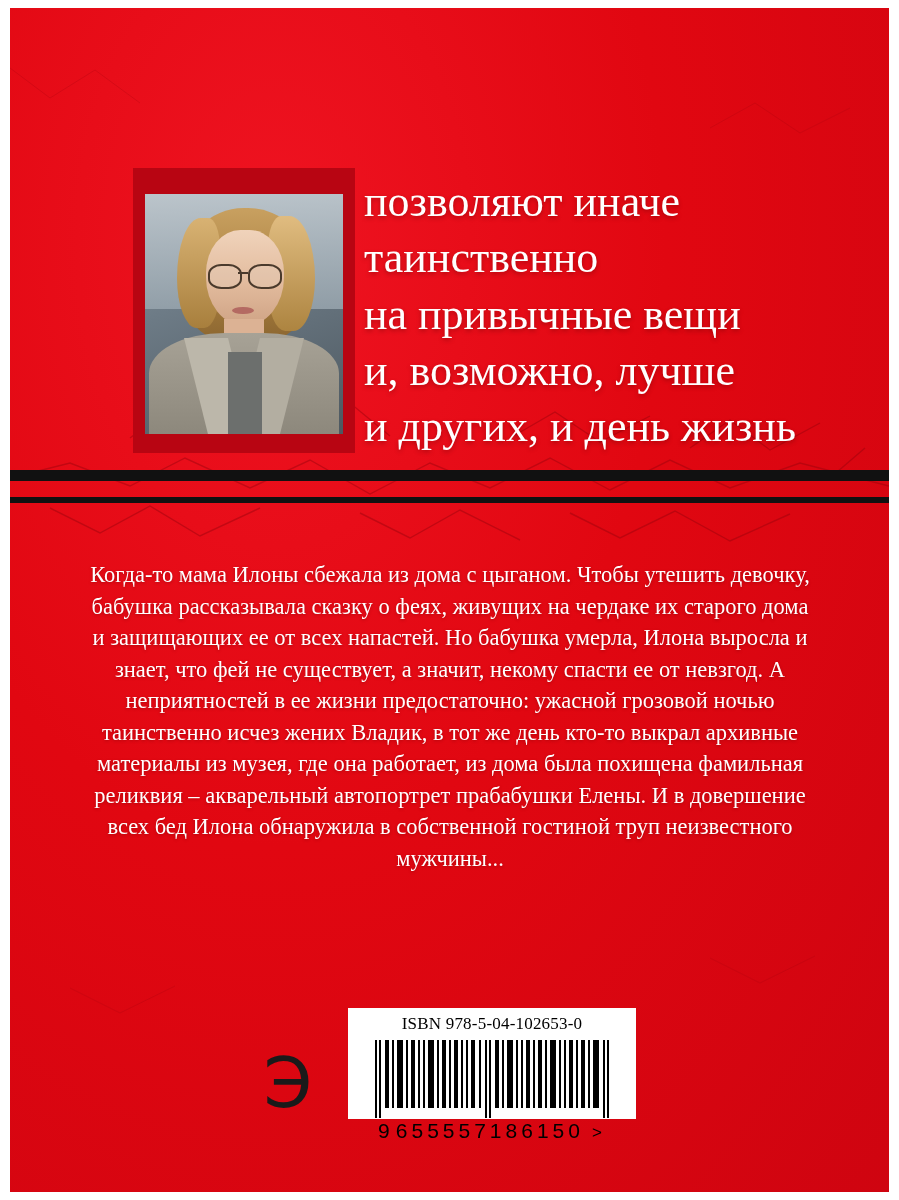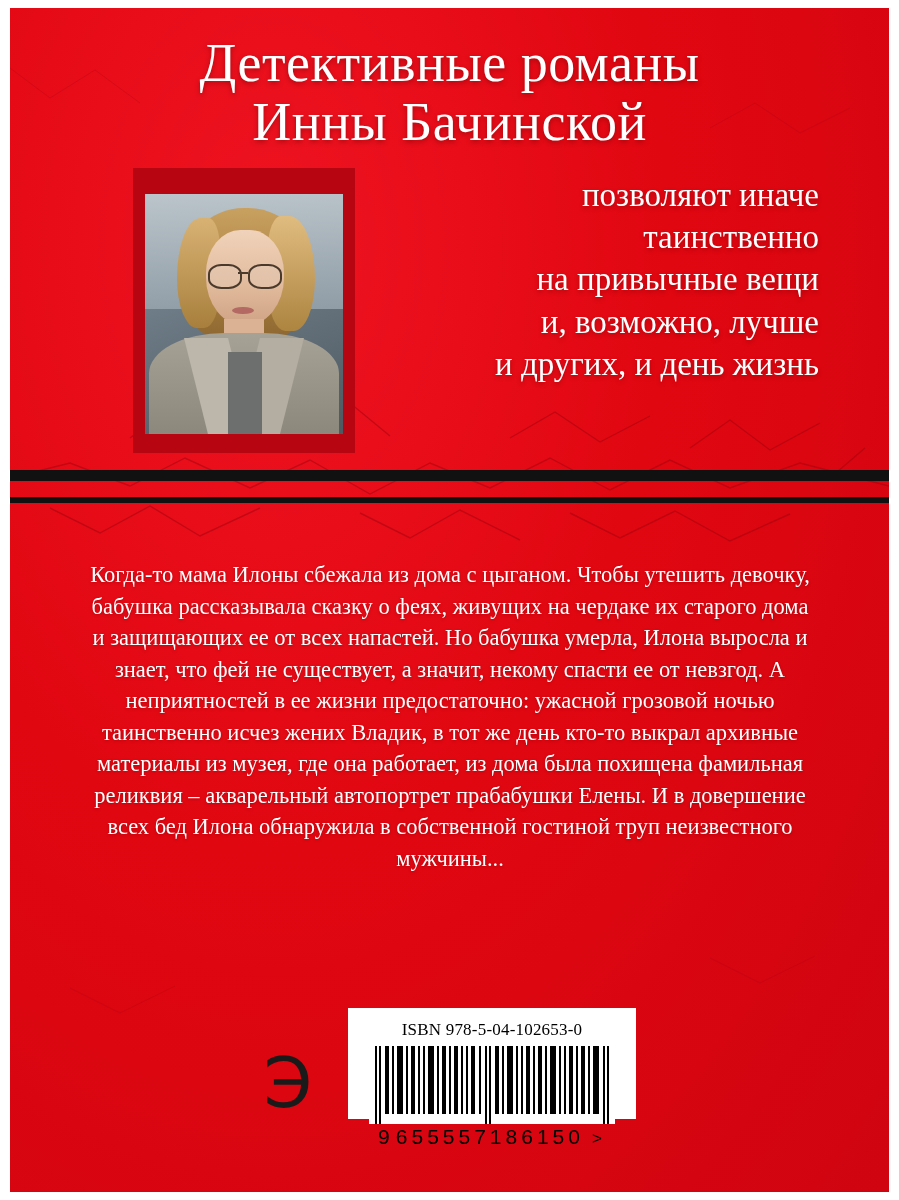--- a/index.html
+++ b/index.html
@@ -175,23 +175,23 @@
     width: 17%; height: 34%;
     background: #6c6f6d;
   }
 
   
   .tagline {
     position: absolute;
     right: 70px;
     top: 166px;
     width: 455px;
-    text-align: right;
+    text-align: left;
     color: #ffffff;
-    font-size: 33px;
+    font-size: 44px;
     line-height: 1.28;
     text-shadow: 0 2px 4px rgba(90,0,0,.4);
   }
   .tagline div { white-space: nowrap; }
 
   
   .bar-thick {
     position: absolute;
     left: 0; right: 0;
     top: 462px;
@@ -235,21 +235,21 @@
   }
 
   
   .isbn-box {
     position: absolute;
     left: 338px;
     top: 1000px;
     width: 288px;
     height: 111px;
     background: #ffffff;
-    padding: 12px 0 0 0;
+    padding: 6px 0 0 0;
     box-sizing: border-box;
   }
   .isbn-text {
     text-align: center;
     font-family: "Liberation Serif", serif;
     font-size: 17px;
     color: #000;
     letter-spacing: .2px;
   }
   .barcode {
@@ -292,24 +292,20 @@
         <path d="M820,470 L855,440"></path>
       </g>
       <g stroke="#a3050e" stroke-width="0.9" fill="none" opacity="0.55">
         <path d="M0,60 L40,90 L85,62 L130,95"></path>
         <path d="M700,120 L745,95 L790,125 L840,100"></path>
         <path d="M60,980 L110,1005 L165,978"></path>
         <path d="M700,950 L750,975 L805,948"></path>
       </g>
     </svg>
 
-    <div class="headline">
-      <span class="l1">Детективные романы</span>
-      <span class="l2">Инны Бачинской</span>
-    </div>
 
     <div class="photo-wrap">
       <div class="photo-frame"></div>
       <div class="photo">
         <div class="p-bg"></div>
         <div class="p-bg2"></div>
         <div class="p-hairback"></div>
         <div class="p-hairL"></div>
         <div class="p-hairR"></div>
         <div class="p-face"></div>

